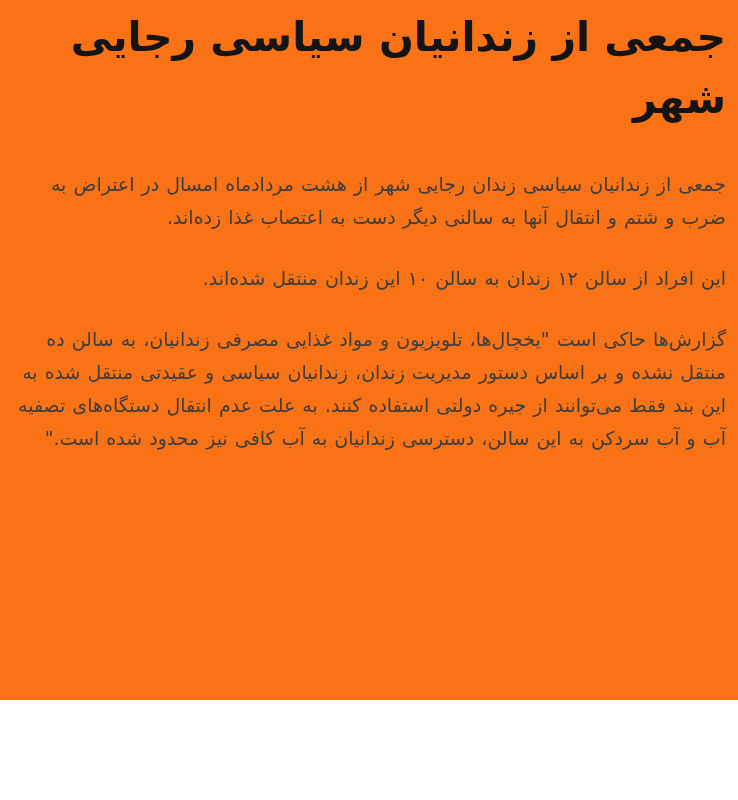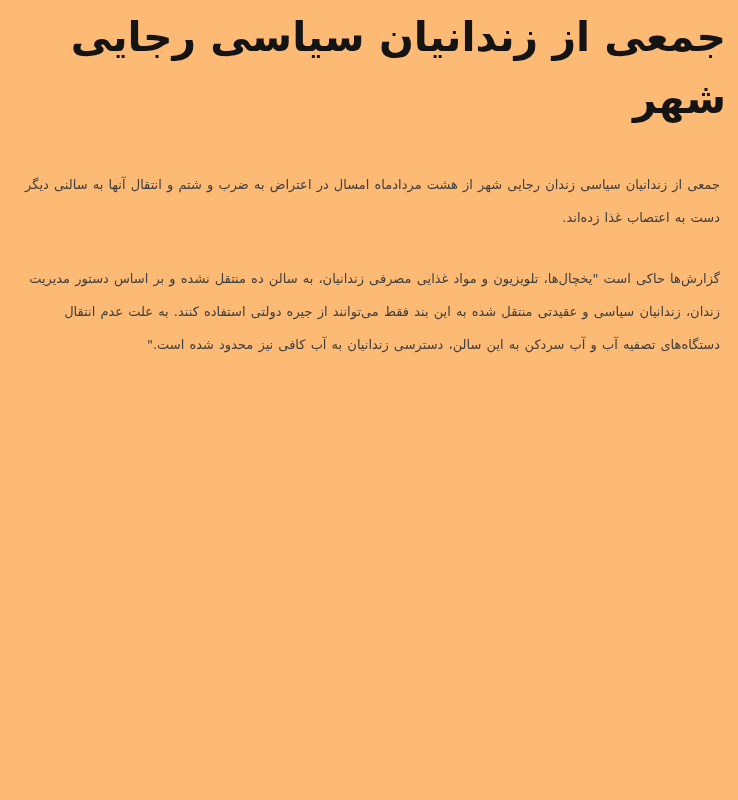--- a/index.html
+++ b/index.html
@@ -11,50 +11,51 @@
     width: 738px;
     height: 800px;
     overflow: hidden;
     box-sizing: border-box;
     font-family: "DejaVu Sans", "Liberation Sans", sans-serif;
     direction: rtl;
   }
   .article {
     box-sizing: border-box;
     width: 738px;
-    height: 800px;
+    height: 700px;
     padding: 2px 12px 0 4px;
-    background: #fdba74;
+    background: #f97316;
   }
   .headline {
     margin: 4px 0 38px 0;
     font-size: 41px;
     font-weight: 700;
     line-height: 62px;
     color: #141414;
     text-align: right;
     letter-spacing: 0;
   }
   .headline .line {
     display: block;
   }
   .body-text p {
-    margin: 0 6px 28px 0;
-    font-size: 13px;
+    margin: 0 0 28px 0;
+    font-size: 19px;
     line-height: 33px;
     color: #3d3d3d;
     text-align: right;
     word-spacing: 1px;
   }
 </style>
 </head>
 <body>
 
 <article class="article">
   <h1 class="headline">
     <span class="line">جمعی از زندانیان سیاسی رجایی شهر</span>
   </h1>
 
   <div class="body-text">
     <p>جمعی از زندانیان سیاسی زندان رجایی شهر از هشت مردادماه امسال در اعتراض به ضرب و شتم و انتقال آنها به سالنی دیگر دست به اعتصاب غذا زده‌اند.</p>
+    <p>این افراد از سالن ۱۲ زندان به سالن ۱۰ این زندان منتقل شده‌اند.</p>
     <p>گزارش‌ها حاکی است "یخچال‌ها، تلویزیون و مواد غذایی مصرفی زندانیان، به سالن ده منتقل نشده و بر اساس دستور مدیریت زندان، زندانیان سیاسی و عقیدتی منتقل شده به این بند فقط می‌توانند از جیره دولتی استفاده کنند. به علت عدم انتقال دستگاه‌های تصفیه آب و آب سردکن به این سالن، دسترسی زندانیان به آب کافی نیز محدود شده است."</p>
   </div>
 </article>
 
 </body></html>

